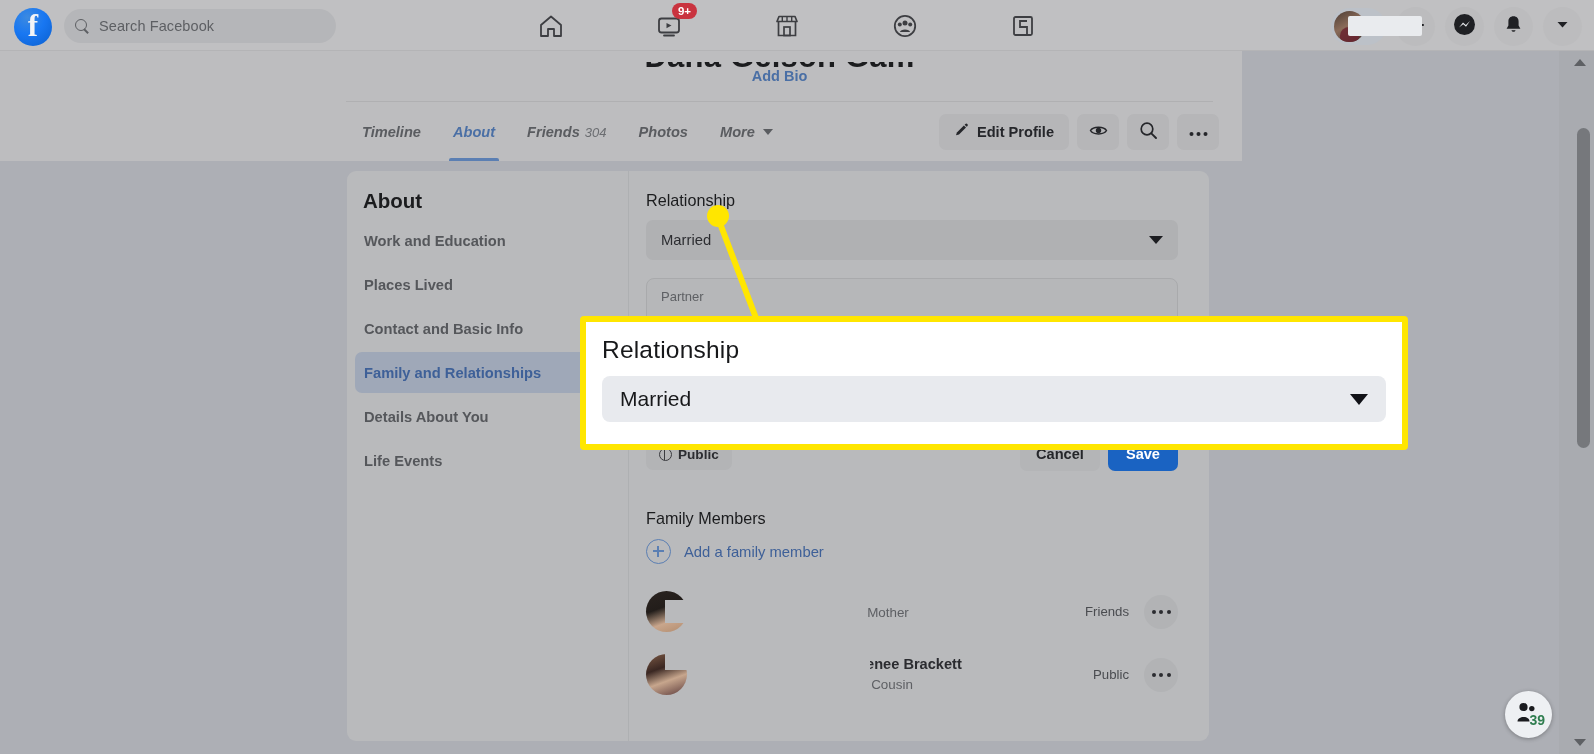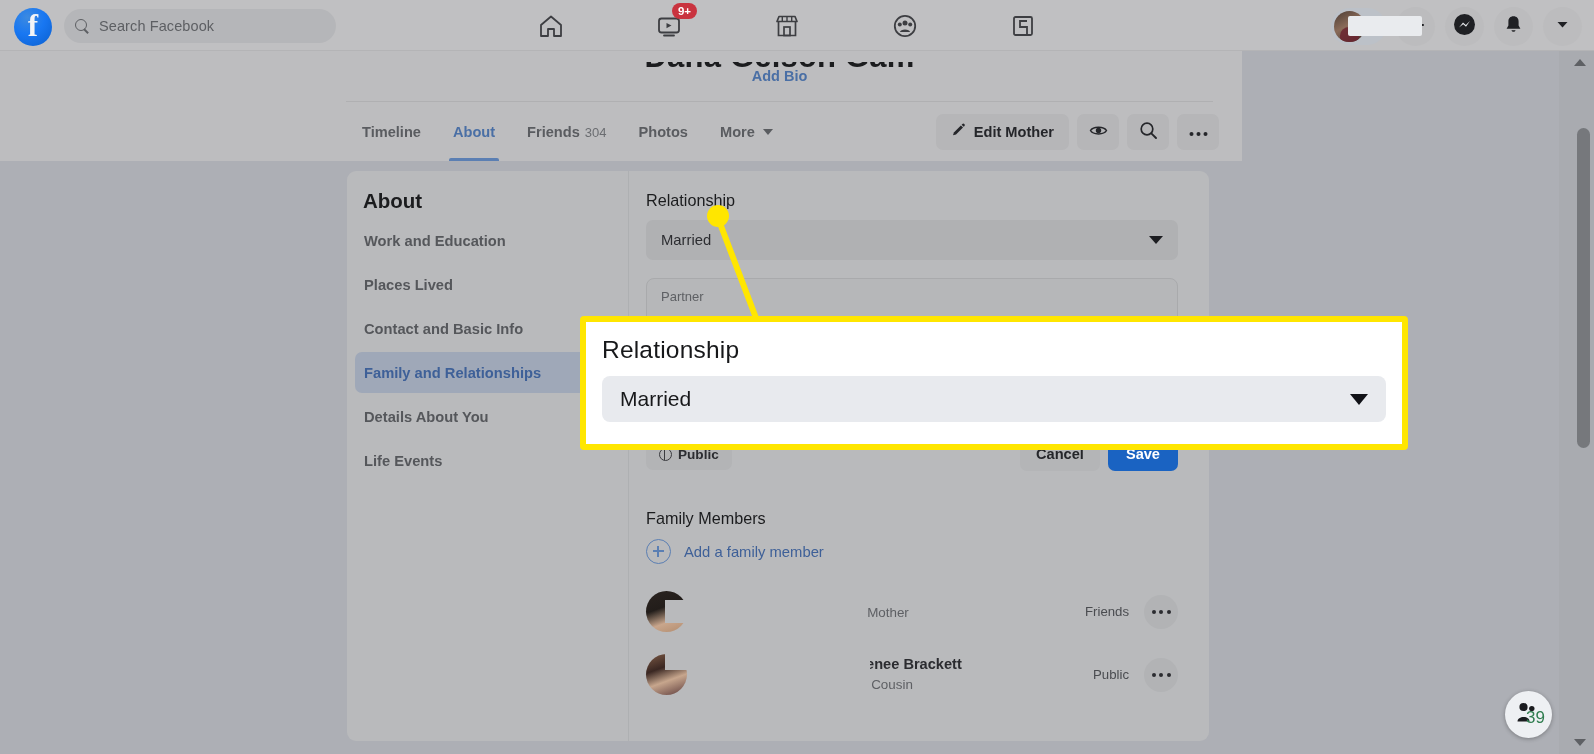--- a/index.html
+++ b/index.html
@@ -103,21 +103,21 @@
   }
   .add-bio {
     position: absolute; left: 0; right: 0; top: 17px;
     text-align: center; font-size: 14.5px; font-weight: bold; color: #4a6fa5;
   }
   .hdr-divider {
     position: absolute; left: 346px; right: 346px; top: 50px; height: 1px; background: #b0b0b2;
   }
   .tabs-row {
     position: absolute; left: 346px; top: 52px; right: 326px; height: 58px;
-    display: flex; align-items: flex-start;
+    display: flex; align-items: flex-start; font-style: italic;
   }
   .tab {
     position: relative; height: 58px; display: flex; align-items: center; gap: 5px;
     padding: 0 16px; font-size: 14.6px; font-weight: bold; color: #5a5c60;
   }
   .tab.active { color: #4a6fa5; }
   .tab.active::after {
     content: ""; position: absolute; left: 12px; right: 12px; bottom: 0;
     height: 3px; background: #5b7fb3; border-radius: 2px 2px 0 0;
   }
@@ -258,21 +258,21 @@
 
   
   .chat-bubble {
     position: absolute; right: 42px; bottom: 16px;
     width: 47px; height: 47px; border-radius: 50%; background: #eef0f3;
     box-shadow: 0 1px 4px rgba(0,0,0,.30);
     display: flex; align-items: center; justify-content: center; z-index: 45;
   }
   .chat-bubble .cnt {
     position: absolute; right: 7px; bottom: 10px;
-    font-size: 17px; font-weight: normal; color: #2f7d4f;
+    font-size: 14px; font-weight: bold; color: #2f7d4f;
   }
 </style>
 </head>
 <body>
 
 <div id="root">
 
   <div class="topbar">
 
     <div class="fb-logo">
@@ -415,21 +415,21 @@
       </div>
 
       <div class="hdr-actions">
         <div class="btn-grey">
           <span>
             <svg width="15" height="15" viewBox="0 0 15 15">
               <path d="M2 12.2 L2.9 9.4 L9.9 2.4 L12 4.5 L5 11.5 Z" fill="#25262a"></path>
               <path d="M10.6 1.7 L12.7 3.8 L13.5 3 A1.5 1.5 0 0 0 11.4 0.9 Z" fill="#25262a"></path>
             </svg>
           </span>
-          <span>Edit Mother</span>
+          <span>Edit Profile</span>
         </div>
         <div class="btn-grey btn-sq">
           <span>
             <svg width="19" height="19" viewBox="0 0 19 19">
               <path d="M1.5 9.5 C4 5 15 5 17.5 9.5 C15 14 4 14 1.5 9.5 Z" fill="none" stroke="#25262a" stroke-width="1.5"></path>
               <circle cx="9.5" cy="9.5" r="2.7" fill="#25262a"></circle>
             </svg>
           </span>
         </div>
         <div class="btn-grey btn-sq">

